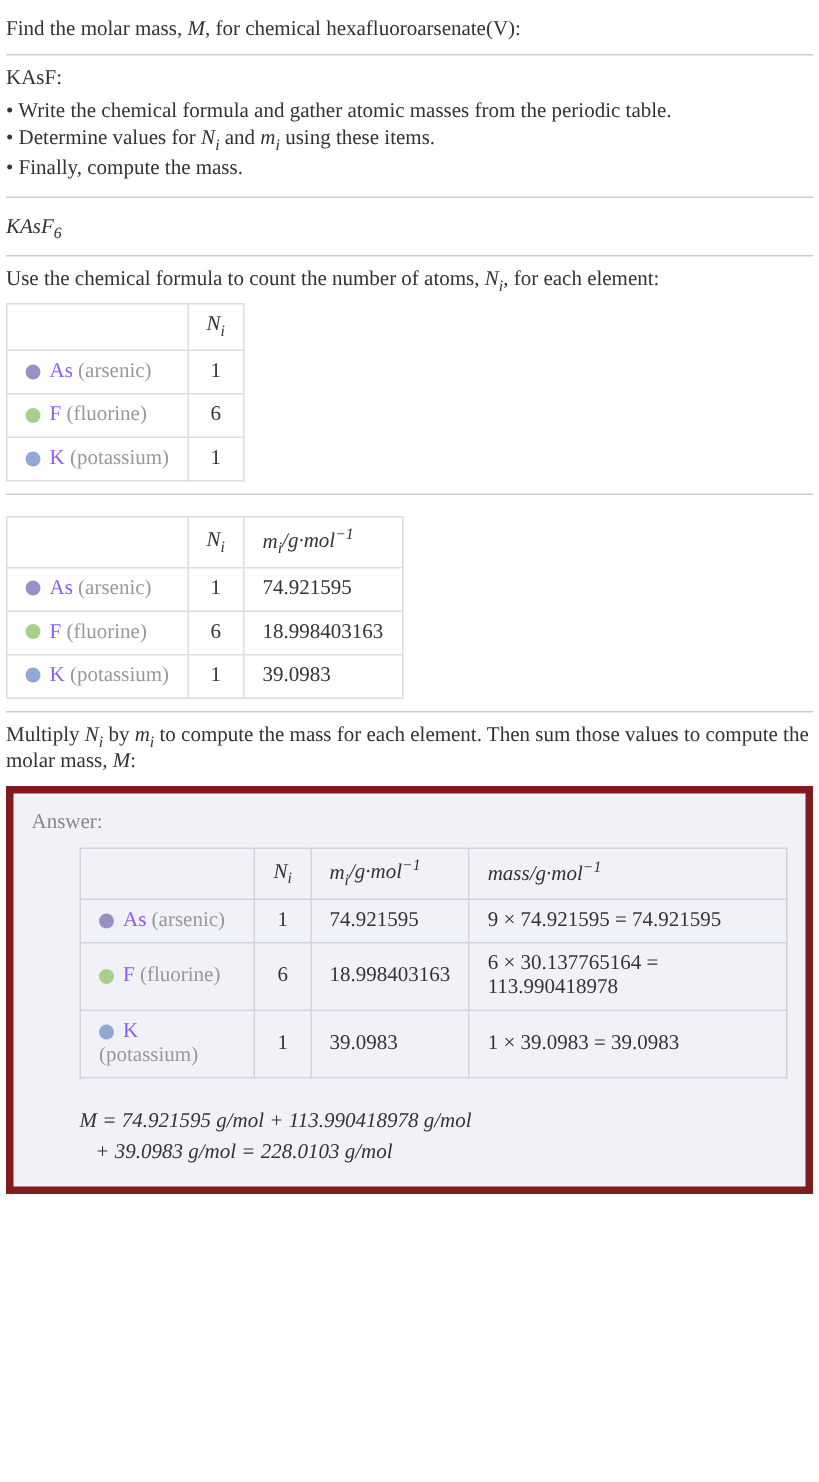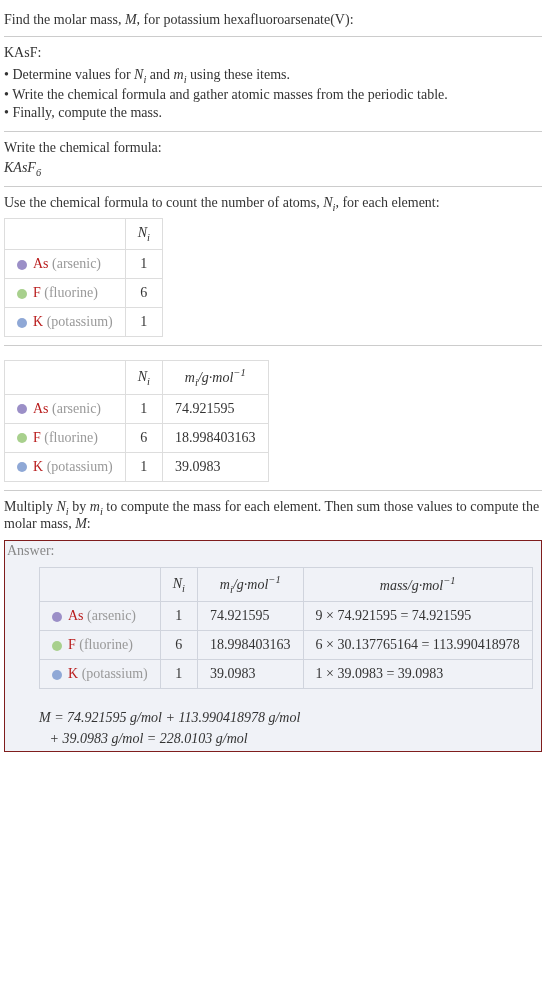--- a/index.html
+++ b/index.html
@@ -45,46 +45,46 @@
       margin-top: 6px;
     }
     th, td {
       border: 1px solid #ddd;
       padding: 6px 12px;
       text-align: left;
       font-weight: normal;
     }
     th {
       font-style: italic;
-      text-align: center;
+      text-align: left;
     }
     td.center {
       text-align: center;
     }
     .element-cell {
       color: #999;
     }
     .element-name {
-      color: #b91c1c;
+      color: #8b5cf6;
     }
     .dot {
       display: inline-block;
       width: 10px;
       height: 10px;
       border-radius: 50%;
       margin-right: 6px;
       vertical-align: middle;
     }
     .dot-purple { background: #9b8fc7; }
     .dot-green { background: #a8d08d; }
     .dot-blue { background: #8fa8d6; }
     .answer-box {
       background: #f0f2f7;
-      border: 1px solid #7f1d1d;
-      padding: 2px;
+      border: 5px solid #7f1d1d;
+      padding: 12px;
       margin-top: 8px;
     }
     .answer-label {
       color: #888;
       margin-bottom: 8px;
     }
     .answer-content {
       padding-left: 32px;
     }
     .answer-content table th,
@@ -96,35 +96,34 @@
       margin-top: 18px;
       font-style: italic;
       line-height: 1.5;
     }
   </style>
 </head>
 <body>
 
 <div class="section">
   <div>
-    <span>Find the molar mass, </span><i>M</i><span>, for potassium hexafluoroarsenate(V):</span>
+    <span>Find the molar mass, </span><i>M</i><span>, for chemical hexafluoroarsenate(V):</span>
   </div>
 </div>
 
 <div class="section">
   <div>KAsF:</div>
   <div class="bullet-list">
+    <div class="bullet-item">• Write the chemical formula and gather atomic masses from the periodic table.</div>
     <div class="bullet-item">• Determine values for <i>N<sub>i</sub></i> and <i>m<sub>i</sub></i> using these items.</div>
-    <div class="bullet-item">• Write the chemical formula and gather atomic masses from the periodic table.</div>
     <div class="bullet-item">• Finally, compute the mass.</div>
   </div>
 </div>
 
 <div class="section">
-  <div>Write the chemical formula:</div>
   <div style="margin-top:4px;font-style:italic;">KAsF<sub>6</sub></div>
 </div>
 
 <div class="section">
   <div>Use the chemical formula to count the number of atoms, <i>N<sub>i</sub></i>, for each element:</div>
   <table>
     <tbody>
         <tr>
       <th></th>
       <th><i>N<sub>i</sub></i></th>

